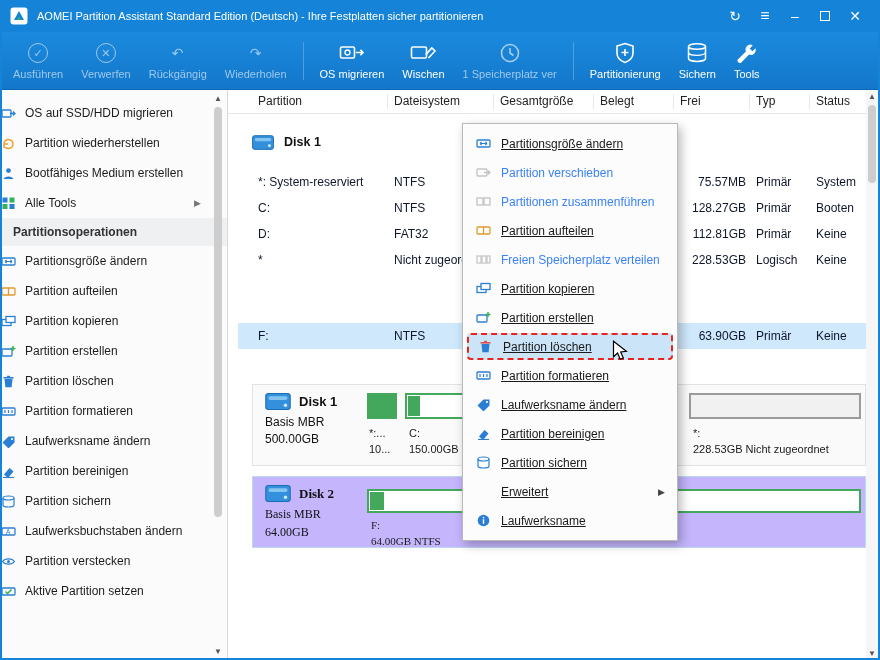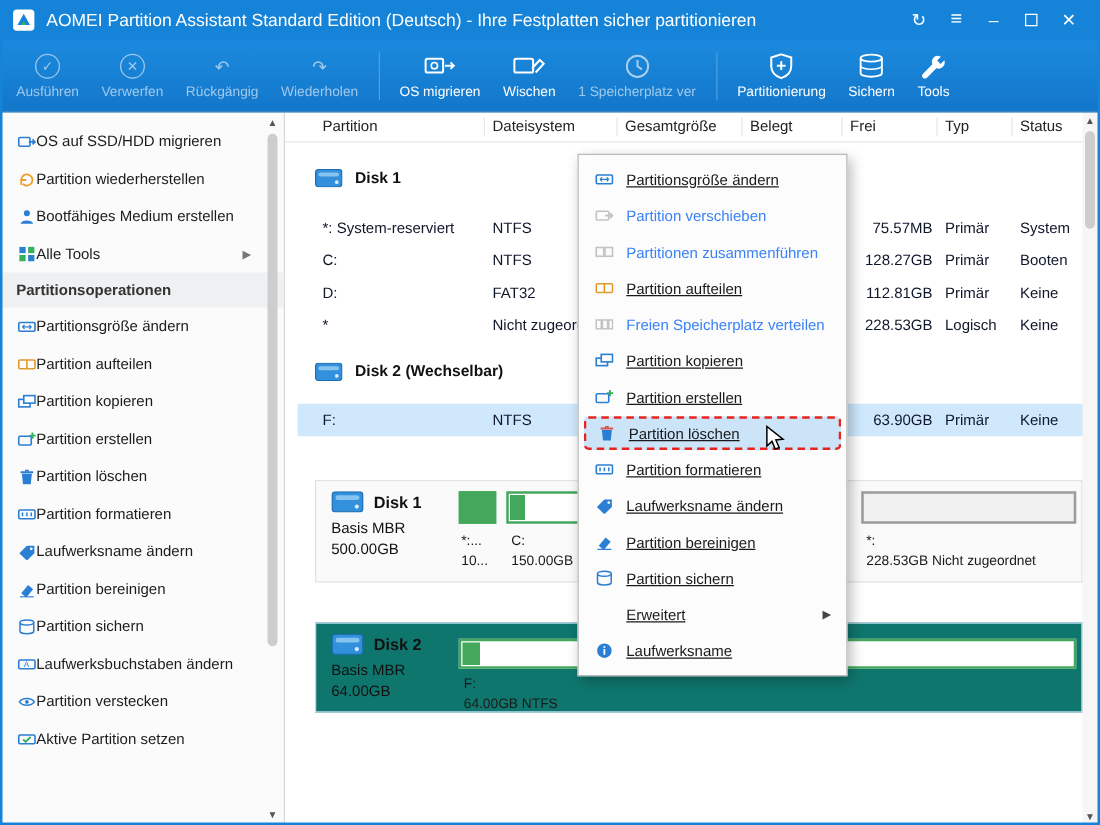--- a/index.html
+++ b/index.html
@@ -7,21 +7,21 @@
   body { font-family:"Liberation Sans","DejaVu Sans",sans-serif; font-size:12px; color:#111;
          background:#fff; position:relative; overflow:hidden; }
   svg { display:block; }
 
   
   .frame { position:absolute; inset:0; border:2px solid #1583d7; pointer-events:none; z-index:100; }
 
   
   .titlebar { position:absolute; top:0; left:0; right:0; height:32px; background:#1583d7;
               display:flex; align-items:center; gap:9px; padding:0 10px; color:#fff; z-index:5; }
-  .titlebar .title { font-size:14px; white-space:nowrap; }
+  .titlebar .title { font-size:11px; white-space:nowrap; }
   .win-controls { margin-left:auto; display:flex; align-items:center; }
   .wc { width:30px; height:32px; display:flex; align-items:center; justify-content:center;
         font-size:14px; color:#fff; cursor:default; }
   .wc.small { font-size:16px; }
   .maxbox { width:10px; height:10px; border:1.5px solid #fff; display:inline-block; }
 
   
   .toolbar { position:absolute; top:32px; left:0; right:0; height:58px;
              background:linear-gradient(#1b8ade,#1377ca); border-bottom:1px solid #0d67b5;
              display:flex; align-items:center; padding:0 4px; z-index:5; }
@@ -32,21 +32,21 @@
   .circ { width:20px; height:20px; border-radius:50%; border:1.5px solid #9fc9ec; color:#9fc9ec;
           font-size:11px; display:flex; align-items:center; justify-content:center; }
   .circ.arrowg { font-size:14px; border:none; width:auto; height:auto; }
   .tb-sep { width:1px; height:38px; background:#4aa0e2; margin:0 7px; flex:none; }
 
   
   .sidebar { position:absolute; top:90px; left:0; width:228px; bottom:0; background:#fbfbfb;
              border-right:1px solid #d9d9d9; padding-top:8px; }
   .sb-header { height:28px; background:#eef0f1; display:flex; align-items:center; padding-left:13px;
                font-weight:bold; color:#333; }
-  .sb-item { height:30px; display:flex; align-items:center; padding-left:13px; color:#1c1c1c; }
+  .sb-item { height:30px; display:flex; align-items:center; gap:9px; color:#1c1c1c; }
   .sbi-ic { width:16px; flex:none; display:flex; justify-content:center; }
   .sb-item .sub-arrow { margin-left:auto; margin-right:26px; color:#777; font-size:9px; }
 
   
   .vscroll { position:absolute; width:12px; top:2px; bottom:2px; }
   .vscroll .arr { height:13px; font-size:8px; color:#555; text-align:center; line-height:13px; }
   .vscroll .arr.bot { position:absolute; bottom:0; left:0; right:0; }
   .vscroll .thumb { position:absolute; left:2px; right:2px; background:#cdcdcd; border-radius:4px; }
   #sidebar-scroll { right:3px; }
   #sidebar-scroll .thumb { top:15px; height:410px; }
@@ -64,21 +64,21 @@
   .group-row { position:absolute; left:24px; display:flex; align-items:center; gap:10px; height:32px;
                font-weight:bold; font-size:12.5px; }
   .trow { position:absolute; left:0; right:12px; height:26px; color:#0f172a; }
   .trow span { padding-left:6px; white-space:nowrap; overflow:hidden; }
   .trow .num { text-align:right; padding-right:4px; padding-left:0; }
   .trow.selected { left:10px; padding-left:14px; background:#cfe8fb; }
 
   
   .disk-block { position:absolute; left:24px; width:614px; background:#fafafa; border:1px solid #e2e2e2; }
   #db1 { top:294px; height:82px; }
-  #db2 { top:408px; height:72px; background:#0f766e; border-color:#bcd9f0; }
+  #db2 { top:386px; height:72px; background:#c4b5fd; border-color:#bcd9f0;font-family:Liberation Serif, serif; }
   .disk-info { position:absolute; left:12px; top:8px; }
   .di-row1 { display:flex; align-items:center; gap:8px; font-weight:bold; font-size:13px; }
   .di-type { margin-top:5px; }
   .di-size { margin-top:3px; }
   .pbar { position:absolute; top:8px; height:26px; background:#fff; border:2px solid #43a85c; }
   .pbar .fill { position:absolute; left:1px; top:1px; bottom:1px; background:#43a85c; }
   .pbar.full { background:#43a85c; }
   .pbar.unalloc { border-color:#9b9b9b; background:#f1f1f1; }
   #db2 .pbar { top:12px; height:24px; }
   .plabel { position:absolute; font-size:11px; white-space:nowrap; color:#1a1a1a; }
@@ -422,30 +422,20 @@
   <div class="trow grid7" style="top:157px;">
     <span>*</span>
     <span>Nicht zugeordnet</span>
     <span></span>
     <span></span>
     <span class="num">228.53GB</span>
     <span>Logisch</span>
     <span>Keine</span>
   </div>
 
-  <div class="group-row" style="top:191px;">
-    <span>
-        <svg width="22" height="15" viewBox="0 0 24 16">
-          <rect x="0.5" y="0.5" width="23" height="15" rx="2.5" fill="#3390dc" stroke="#1b6db4"></rect>
-          <rect x="3" y="3" width="18" height="3.5" rx="1.7" fill="#85c4ef"></rect>
-          <circle cx="19" cy="11.5" r="1.6" fill="#d5ecfb"></circle>
-        </svg>
-      </span>
-    <span>Disk 2 (Wechselbar)</span>
-  </div>
 
   <div class="trow grid7 selected" style="top:233px;">
     <span>F:</span>
     <span>NTFS</span>
     <span></span>
     <span></span>
     <span class="num">63.90GB</span>
     <span>Primär</span>
     <span>Keine</span>
   </div>

